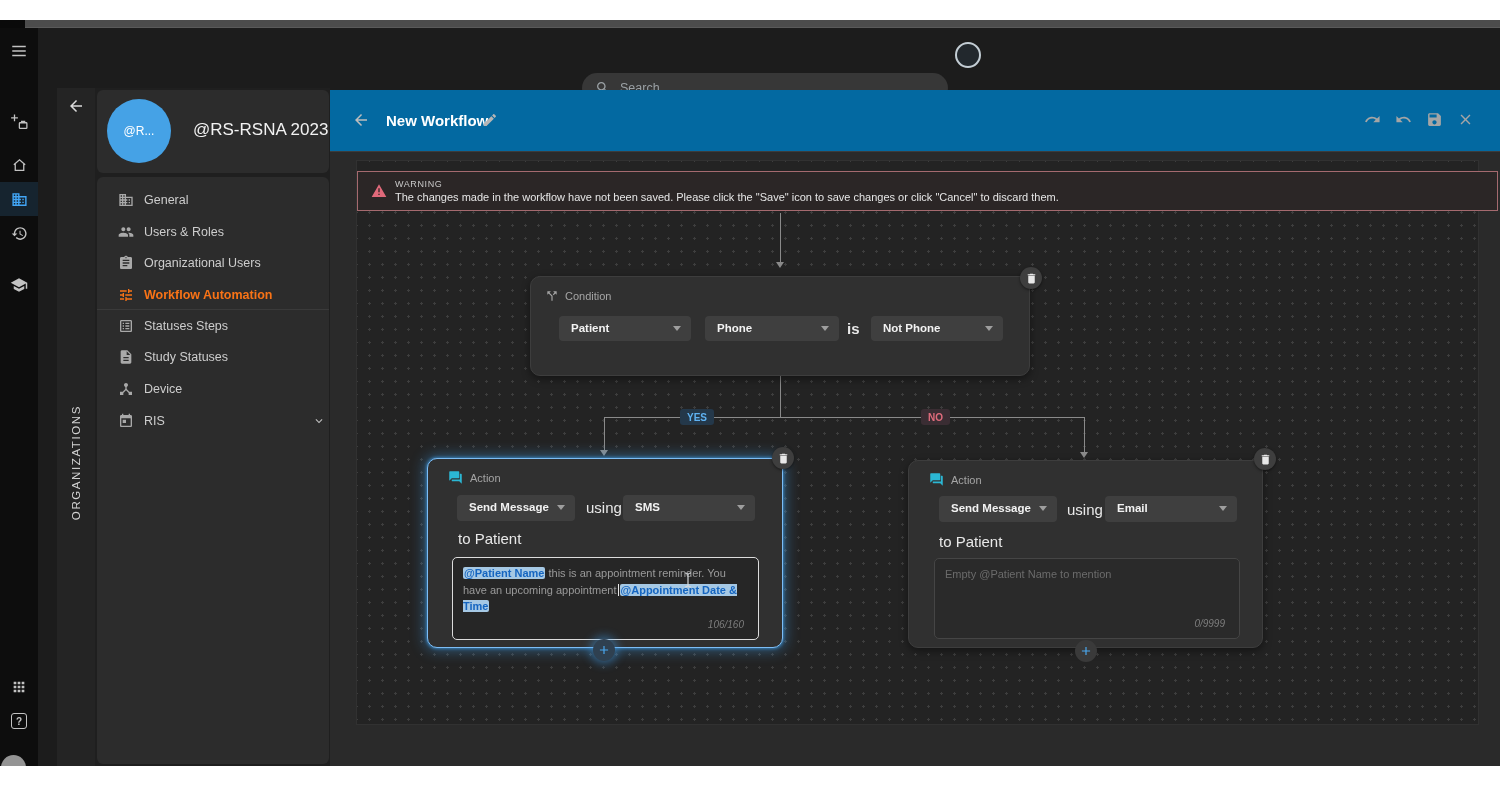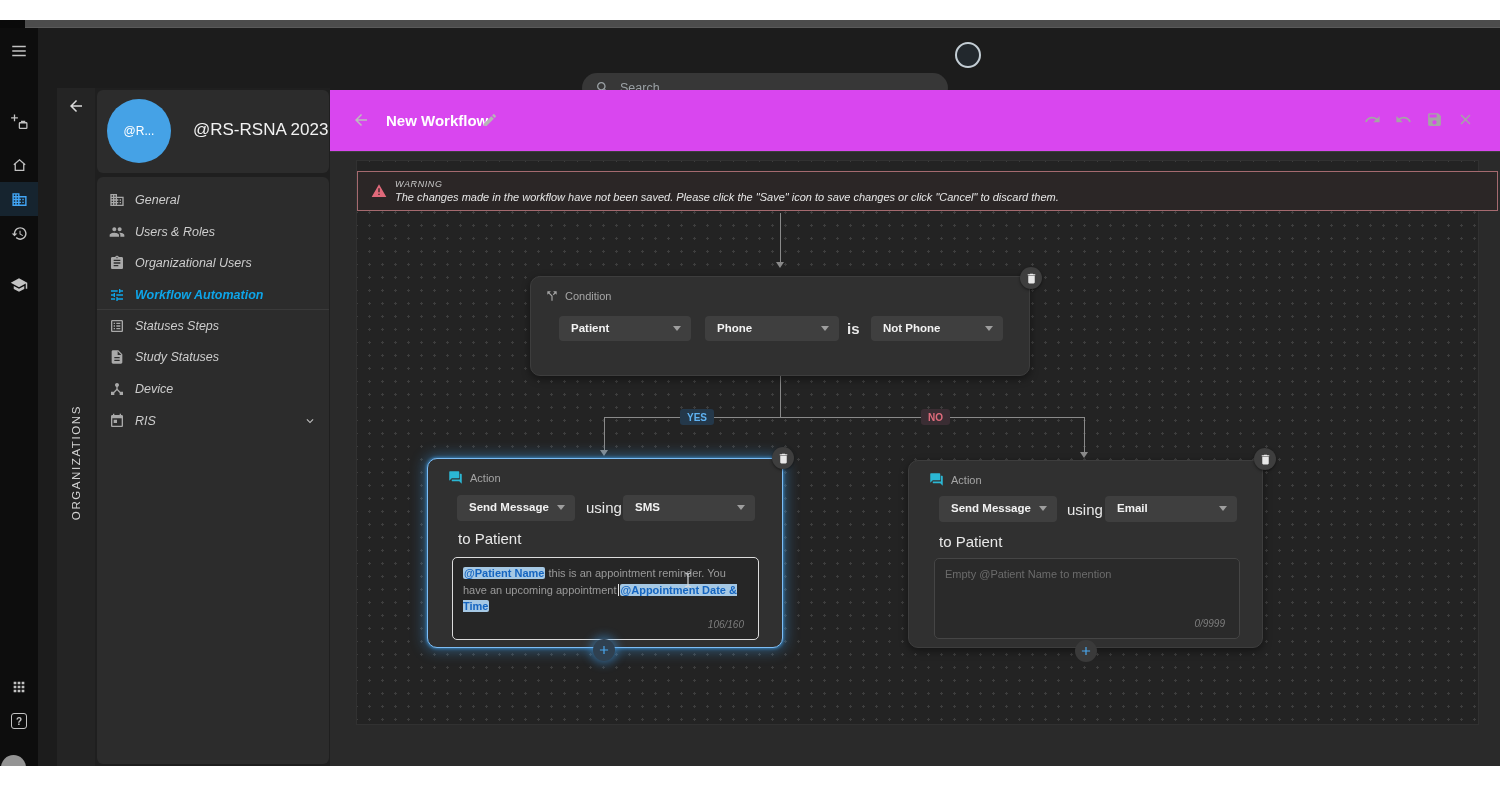--- a/index.html
+++ b/index.html
@@ -24,51 +24,51 @@
   #strip-back { left:66px; top:68px; width:20px; height:20px; color:#dadada; display:flex; align-items:center; justify-content:center; cursor:pointer; }
   #org-vertical { left:57px; top:355px; width:38px; height:160px; display:flex; align-items:center; justify-content:center; }
   #org-vertical span { writing-mode:vertical-rl; transform:rotate(180deg); color:#d2d2d2; font-size:11.5px; letter-spacing:1.6px; }
 
   
   #sidebar { left:95px; top:60px; width:235px; height:678px; background:#1f1f1f; }
   #avatar-card { left:97px; top:62px; width:232px; height:83px; background:#2c2c2c; border-radius:6px; }
   #avatar-circle { left:10px; top:9px; width:64px; height:64px; border-radius:50%; background:#45a2e6; color:#fff; font-size:12px; display:flex; align-items:center; justify-content:center; }
   #org-name { left:96px; top:30px; color:#f2f2f2; font-size:17px; }
   #menu-card { left:97px; top:149px; width:232px; height:587px; background:#2c2c2c; border-radius:6px; }
-  .menu-row { position:absolute; left:0; width:232px; height:28px; cursor:pointer;font-style:italic; }
+  .menu-row { position:absolute; left:9px; width:232px; height:28px; cursor:pointer; }
   .menu-row .mi { position:absolute; left:12px; top:6px; width:16px; height:16px; color:#a9a9a9; }
   .menu-row .ml { position:absolute; left:38px; top:7px; font-size:12.5px; color:#cdcdcd; white-space:nowrap; }
-  .menu-row.active .mi, .menu-row.active .ml { color:#0ea5e9; }
+  .menu-row.active .mi, .menu-row.active .ml { color:#f97316; }
   .menu-row.active .ml { font-weight:bold; }
   #menu-divider { left:0px; top:132px; width:232px; height:1px; background:#3a3a3a; }
   .row-chevron { position:absolute; right:12px; top:7px; width:14px; height:14px; color:#bdbdbd; }
 
   
   #search-bar { left:582px; top:12px; width:366px; height:30px; background:#373737; border-radius:15px; display:flex; align-items:center; cursor:text;margin-top:33px; }
   #search-icon { margin-left:13px; width:16px; height:16px; color:#9aa0a4; }
   #search-input { margin-left:9px; background:transparent; border:none; outline:none; color:#cfcfcf; font-size:12.5px; width:280px; font-family:"Liberation Sans", sans-serif; }
   #search-input::placeholder { color:#9aa0a4; }
   #topbar-avatar { left:955px; top:14px; width:26px; height:26px; border-radius:50%; border:2px solid #c3cdd4; background:#22282d; cursor:pointer; }
 
   
   #main-bg { left:330px; top:62px; width:1170px; height:676px; background:#2a2a2a; }
-  #main-header { left:330px; top:62px; width:1170px; height:62px; background:#d946ef; border-bottom:1px solid #3c3c3c; }
+  #main-header { left:330px; top:62px; width:1170px; height:62px; background:#0369a1; border-bottom:1px solid #3c3c3c; }
   #hdr-back { left:22px; top:21px; width:18px; height:18px; color:#bdbdbd; cursor:pointer; }
   #hdr-title { left:56px; top:22px; color:#ffffff; font-size:15px; font-weight:bold; }
   #hdr-pencil { left:152px; top:22px; width:16px; height:16px; color:#b5b5b5; cursor:pointer; }
   #hdr-tools { right:26px; top:21px; display:flex; gap:14px; position:absolute; }
   .tool-ic { width:17px; height:17px; color:#a5a5a5; cursor:pointer; }
 
   
   #canvas { left:356px; top:132px; width:1123px; height:565px; background:#232323;
     background-image:radial-gradient(circle, #3e3e3e 1px, rgba(0,0,0,0) 1.3px);
     background-size:13px 13px; background-position:6px 6px; border:1px solid #313131; }
 
   
-  #warning-banner { left:357px; top:143px; width:1141px; height:40px; background:#2b2626; border:1px solid #a56a6f; display:flex; align-items:center;font-style:italic; }
+  #warning-banner { left:357px; top:143px; width:1141px; height:40px; background:#2b2626; border:1px solid #a56a6f; display:flex; align-items:center; }
   #warn-tri { margin-left:13px; width:16px; height:16px; color:#e0697a; flex:none; }
   #warn-texts { margin-left:8px; }
   #warn-label { font-size:9px; letter-spacing:.6px; color:#c9c9c9; }
   #warn-msg { font-size:11px; color:#e6e6e6; margin-top:2px; }
 
   
   .vline { background:#8a8a8a; width:1px; }
   .hline { background:#8a8a8a; height:1px; }
   .arrow-down { width:0; height:0; border-left:4px solid rgba(0,0,0,0); border-right:4px solid rgba(0,0,0,0); border-top:6px solid #8a8a8a; }
   .branch-badge { position:absolute; height:16px; padding:0 7px; border-radius:3px; font-size:10px; font-weight:bold; display:flex; align-items:center; }

